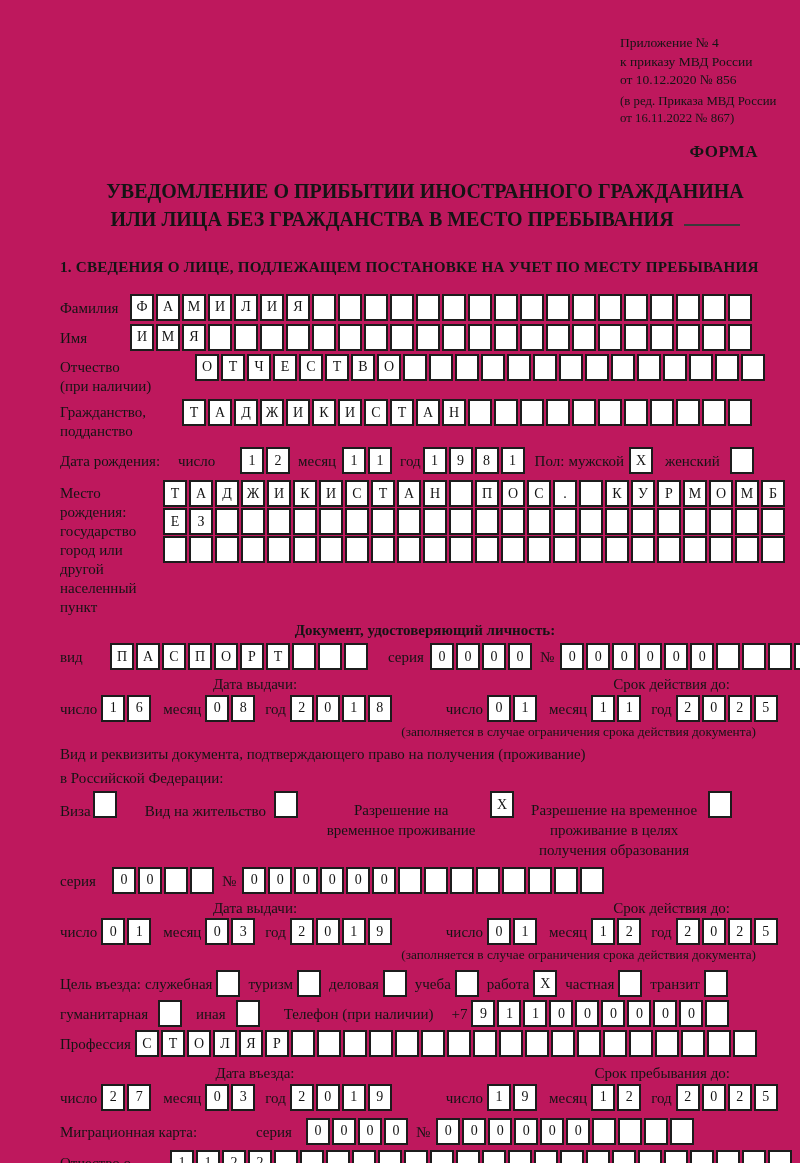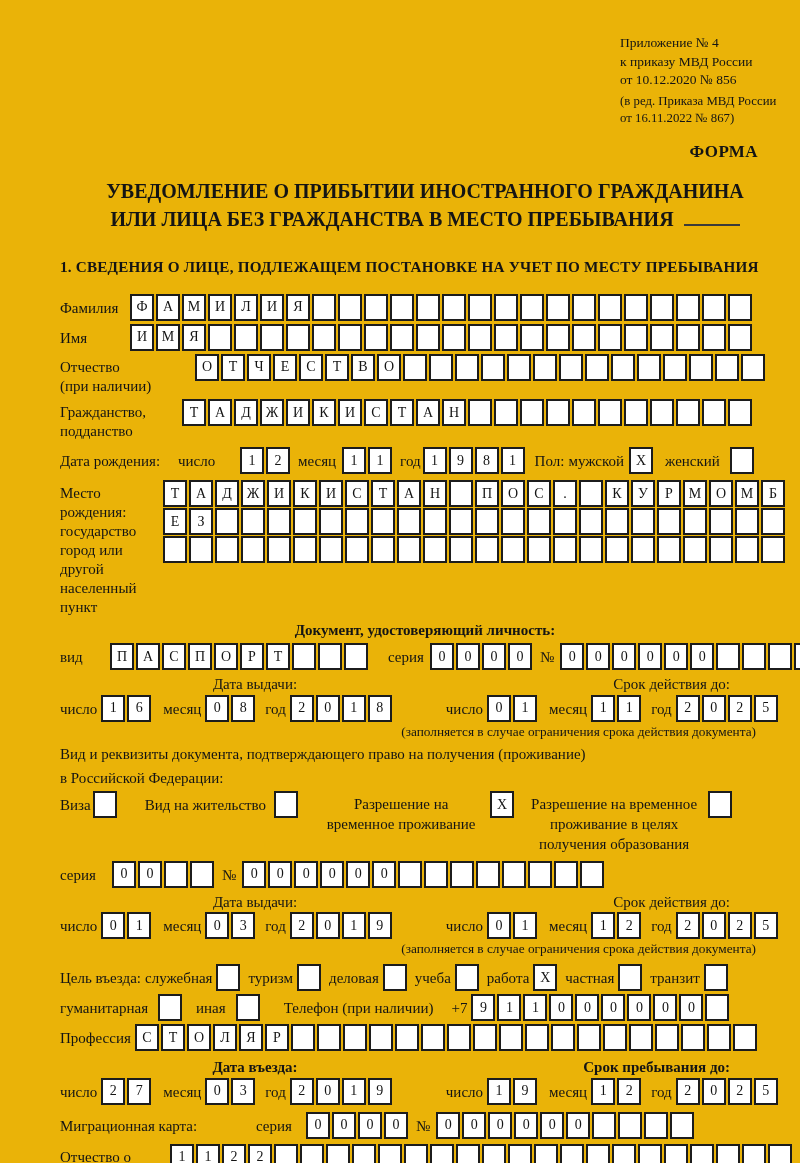--- a/index.html
+++ b/index.html
@@ -1,18 +1,18 @@
 <!DOCTYPE html>
 <html><head>
 <meta charset="utf-8">
 <style>
   html,body{margin:0;padding:0;background:#fff;}
   .page{
     width:800px;height:1163px;box-sizing:border-box;
-    background:#eab308;color:#141414;
+    background:#be185d;color:#141414;
     font-family:"Liberation Serif","DejaVu Serif",serif;
     font-size:15px;line-height:1.25;
     padding:34px 10px 0 60px;overflow:hidden;position:relative;
   }
   
   .hdr{margin-left:560px;width:210px;font-size:13.5px;line-height:1.38;}
   .hdr .amend{font-size:12.8px;line-height:1.35;margin-top:3px;}
   .forma{text-align:right;padding-right:32px;font-weight:bold;font-size:17px;margin-top:14px;letter-spacing:.4px;}
   
   .title{text-align:center;font-weight:bold;font-size:20px;line-height:1.4;margin-top:14px;}
@@ -43,21 +43,21 @@
   .drow{display:flex;align-items:flex-start;margin-top:1px;}
   .dgrp{display:flex;align-items:flex-start;}
   .dgrp .dlbl{flex:none;padding-top:5px;margin-right:4px;}
   .dgrp .ml{margin-left:10px;}
   .dgrp.right{margin-left:52px;}
   .note{font-size:13.3px;text-align:right;padding-right:34px;margin-top:2px;}
   
   .intro{margin-top:5px;}
   .opts{display:flex;align-items:flex-start;margin-top:3px;}
   .opt{display:flex;align-items:flex-start;}
-  .opt .olbl{padding-top:5px;margin-right:8px;}
+  .opt .olbl{padding-top:5px;margin-right:8px;margin-top:6px;}
   .opt .c2{width:162px;text-align:center;line-height:1.35;padding-top:3px;}
   .opt .c3{width:172px;text-align:center;line-height:1.35;padding-top:3px;}
   
   .purpose .inline-lbl{margin:0 4px 0 8px;}
   .purpose .first{margin-left:0;}
   .indent125{margin-left:65px;}
 </style>
 </head>
 <body>
 
@@ -564,21 +564,21 @@
           <span class="cell"></span>
           <span class="cell"></span>
           <span class="cell"></span>
           <span class="cell"></span>
           <span class="cell"></span>
           <span class="cell"></span>
           <span class="cell"></span>
         </span>
     </div>
 
-    <div class="dheads" style="margin-top:7px;font-weight:bold;">
+    <div class="dheads" style="margin-top:7px;">
       <span class="h1">Дата въезда:</span>
       <span class="h2">Срок пребывания до:</span>
     </div>
     <div class="drow">
       <span class="dgrp">
         <span class="dlbl">число</span>
         <span class="cells">
             <span class="cell">2</span>
             <span class="cell">7</span>
           </span>

